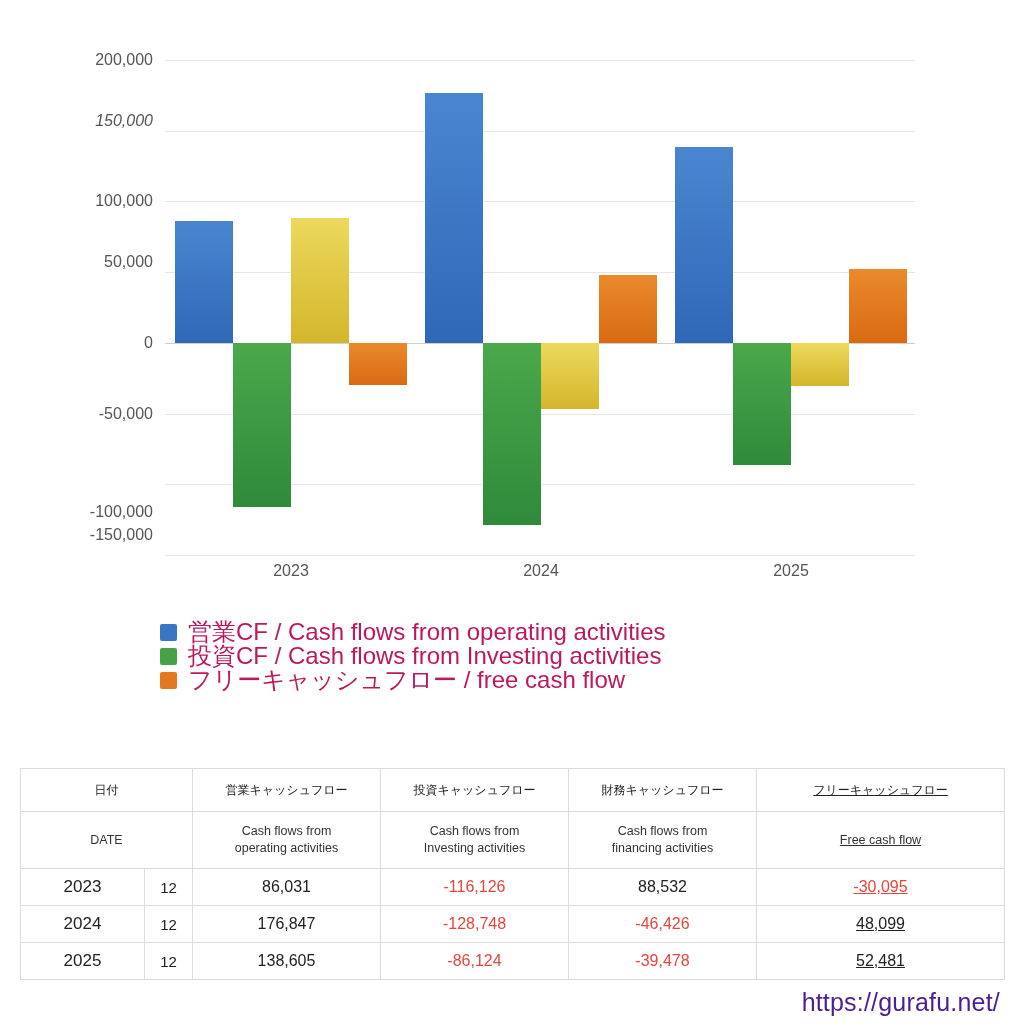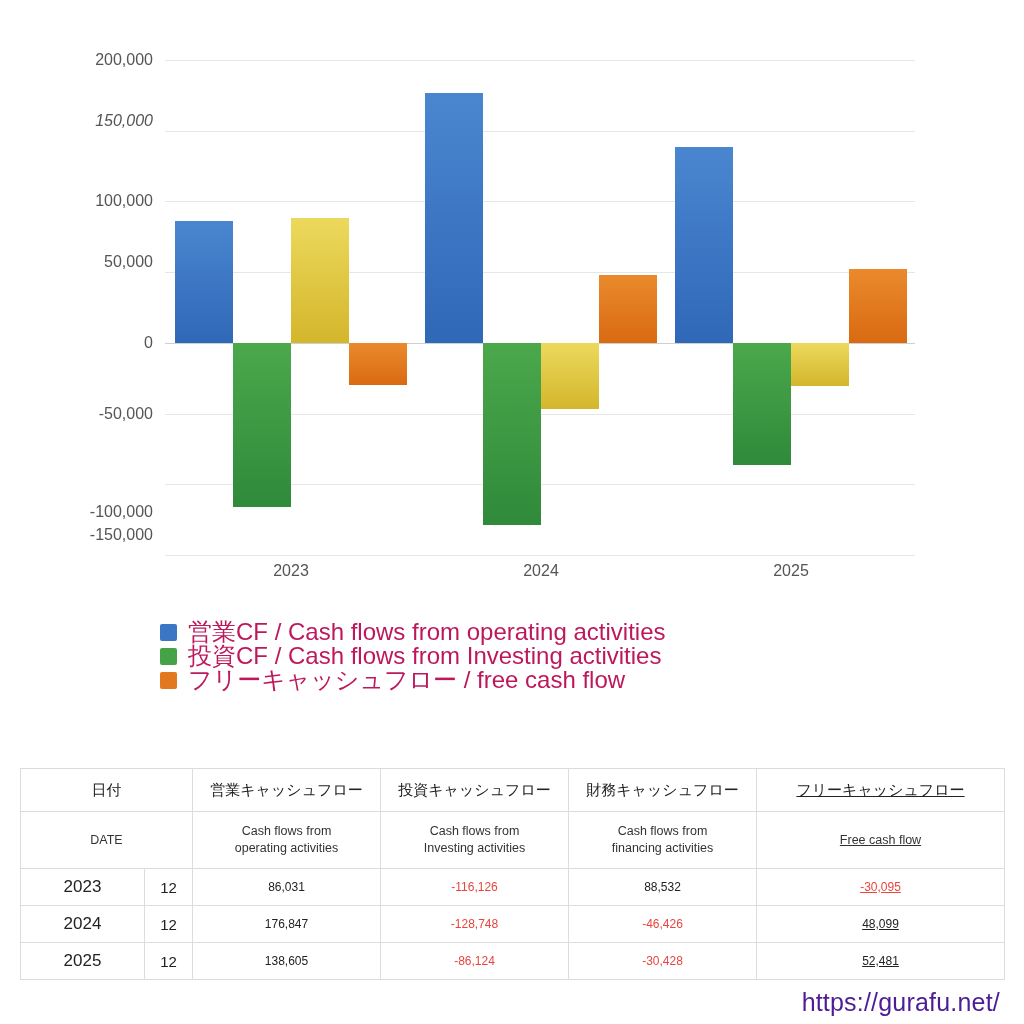--- a/index.html
+++ b/index.html
@@ -101,33 +101,33 @@
   }
   #data-table td, #data-table th {
     border: 1px solid #dcdcdc;
     text-align: center;
     vertical-align: middle;
     font-weight: normal;
     padding: 0;
   }
   .hdr-ja {
     height: 42px;
-    font-size: 15px;
+    font-size: 12px;
     font-weight: bold;
     color: #222;
   }
   .hdr-en {
     height: 56px;
     font-size: 12.5px;
     color: #333;
     line-height: 1.35;
   }
   .row-cell {
     height: 36px;
-    font-size: 12px;
+    font-size: 16px;
     color: #222;
   }
   .year-cell {
     font-size: 17px;
     font-weight: bold;
   }
   .month-cell {
     font-size: 15px;
     font-weight: bold;
   }
@@ -262,19 +262,19 @@
       <td class="row-cell">176,847</td>
       <td class="row-cell neg">-128,748</td>
       <td class="row-cell neg">-46,426</td>
       <td class="row-cell nb-right">48,099</td>
     </tr>
     <tr>
       <td class="row-cell year-cell nb-left">2025</td>
       <td class="row-cell month-cell">12</td>
       <td class="row-cell">138,605</td>
       <td class="row-cell neg">-86,124</td>
-      <td class="row-cell neg">-30,428</td>
+      <td class="row-cell neg">-39,478</td>
       <td class="row-cell nb-right">52,481</td>
     </tr>
   </tbody>
 </table>
 
 <div id="site-url">https://gurafu.net/</div>
 
 </body></html>

